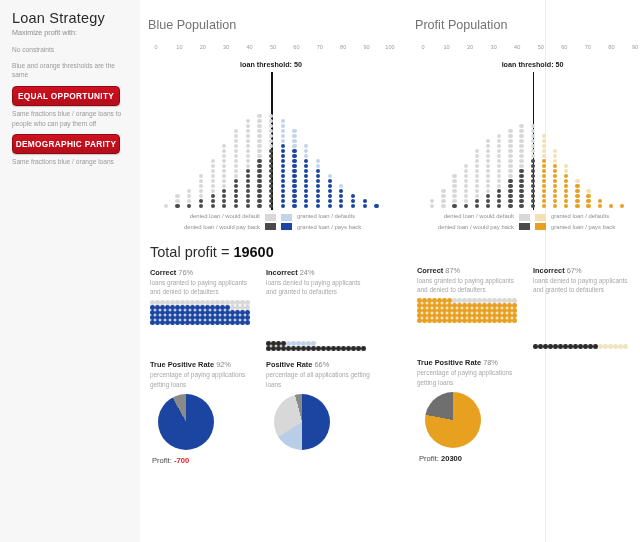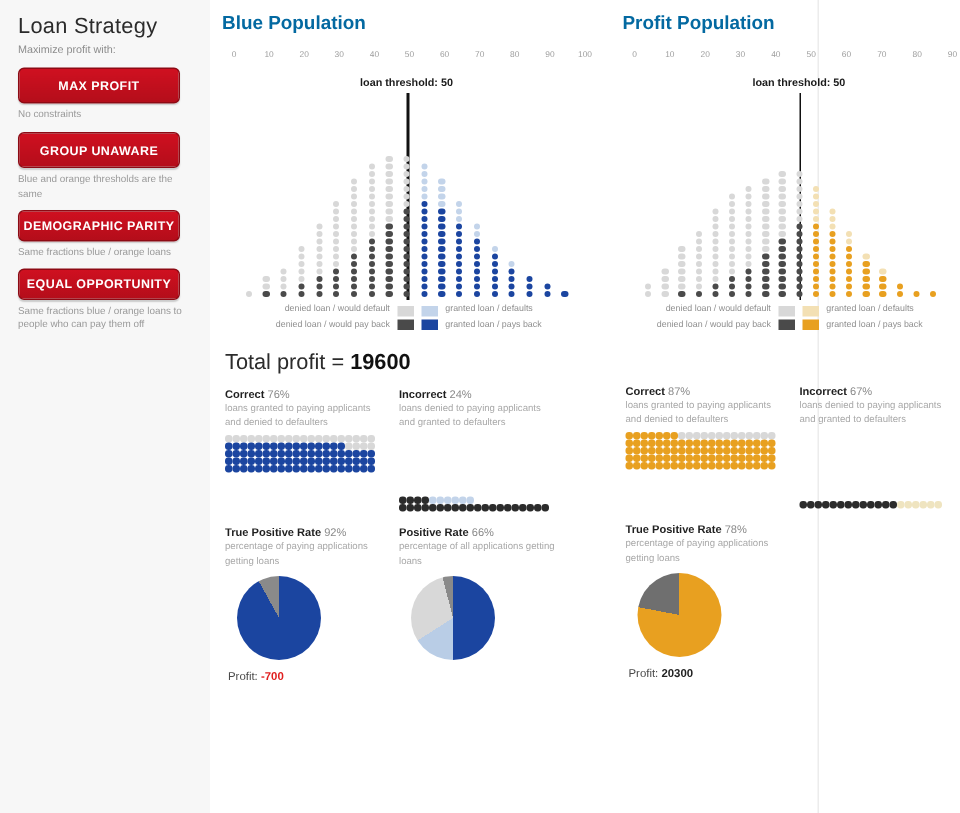--- a/index.html
+++ b/index.html
@@ -27,21 +27,21 @@
     cursor:pointer;line-height:1.25;
   }
   .btn.two-line{padding:4px 2px;}
   .desc{font-size:6.6px;color:#9a9a9a;line-height:1.45;margin:3px 0 0 2px;max-width:132px;}
 
   
   .panels{flex:1;display:flex;position:relative;}
   .panel{position:relative;box-sizing:border-box;}
   .panel.blue{width:265px;flex:0 0 265px;padding:6px 6px 0 6px;}
   .panel.orange{width:235px;flex:1;padding:6px 0 0 8px;}
-  .pop-title{font-size:12.6px;color:#0369a1;margin:2px 0 12px 2px;font-weight:bold;}
+  .pop-title{font-size:12.6px;color:#737373;margin:12px 0 12px 2px;font-weight:normal;}
 
   .axis{position:relative;height:12px;margin:0 2px;}
   .axis .tick{position:absolute;top:0;font-size:5.6px;color:#9d9d9d;transform:translateX(-50%);}
 
   .hist-wrap{position:relative;height:150px;margin-top:4px;}
   .thr-label{position:absolute;font-size:7.2px;font-weight:bold;color:#1b1b1b;transform:translateX(-50%);top:0;white-space:nowrap;}
   .thr-line{position:absolute;width:1.6px;background:#111;top:12px;}
   .dots{position:absolute;bottom:0;left:0;right:0;height:72px;}
   .dot{position:absolute;width:4.3px;height:4.3px;border-radius:50%;}
 
@@ -80,34 +80,32 @@
 </head>
 <body>
 
 <div class="app">
 
   <div class="sidebar">
     <div class="side-title">Loan Strategy</div>
     <div class="side-sub">Maximize profit with:</div>
     <div id="strategy-list">
         <div class="strat">
-          <div class="btn">MAX PROFIT</div>
           <div class="desc">No constraints</div>
         </div>
         <div class="strat">
-          <div class="btn">GROUP UNAWARE</div>
           <div class="desc">Blue and orange thresholds are the same</div>
+        </div>
+        <div class="strat">
+          <div class="btn two-line">EQUAL OPPORTUNITY</div>
+          <div class="desc">Same fractions blue / orange loans to people who can pay them off</div>
         </div>
         <div class="strat">
           <div class="btn two-line">DEMOGRAPHIC PARITY</div>
           <div class="desc">Same fractions blue / orange loans</div>
-        </div>
-        <div class="strat">
-          <div class="btn two-line">EQUAL OPPORTUNITY</div>
-          <div class="desc">Same fractions blue / orange loans to people who can pay them off</div>
         </div>
       </div>
   </div>
 
   <div class="panels">
     <div class="panel blue" id="panel-blue">
         <div class="pop-title">Blue Population</div>
         <div class="axis">
           <span class="tick" style="left: 8px;">0</span>
           <span class="tick" style="left: 31.4px;">10</span>

